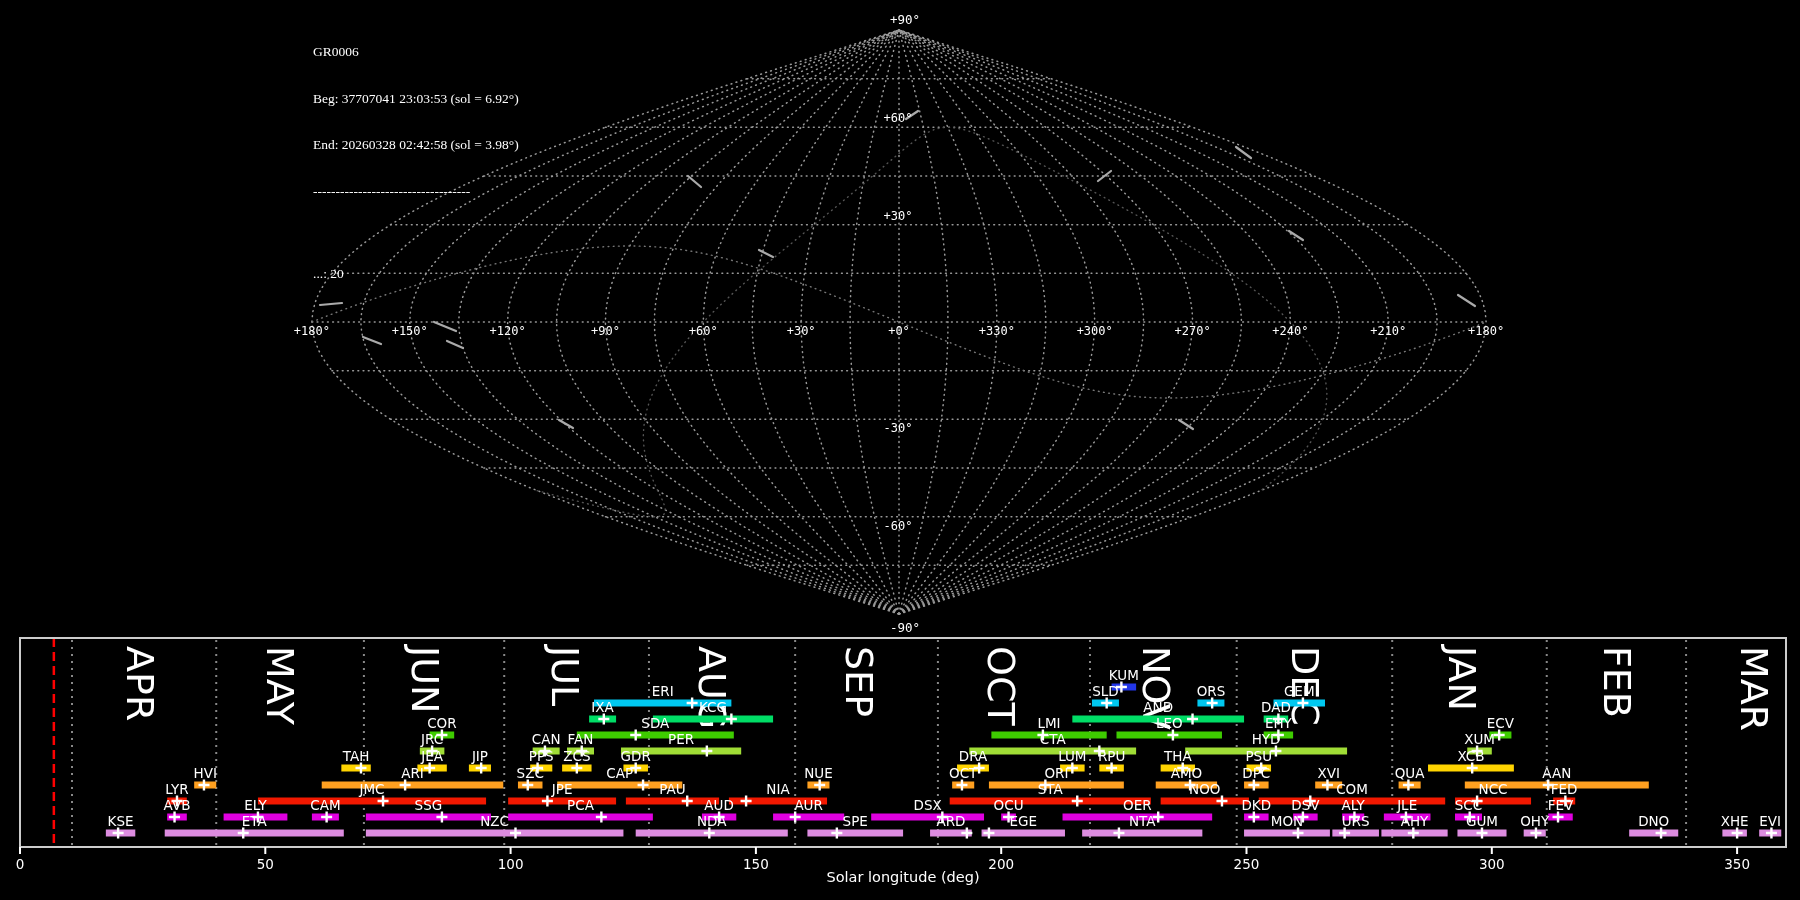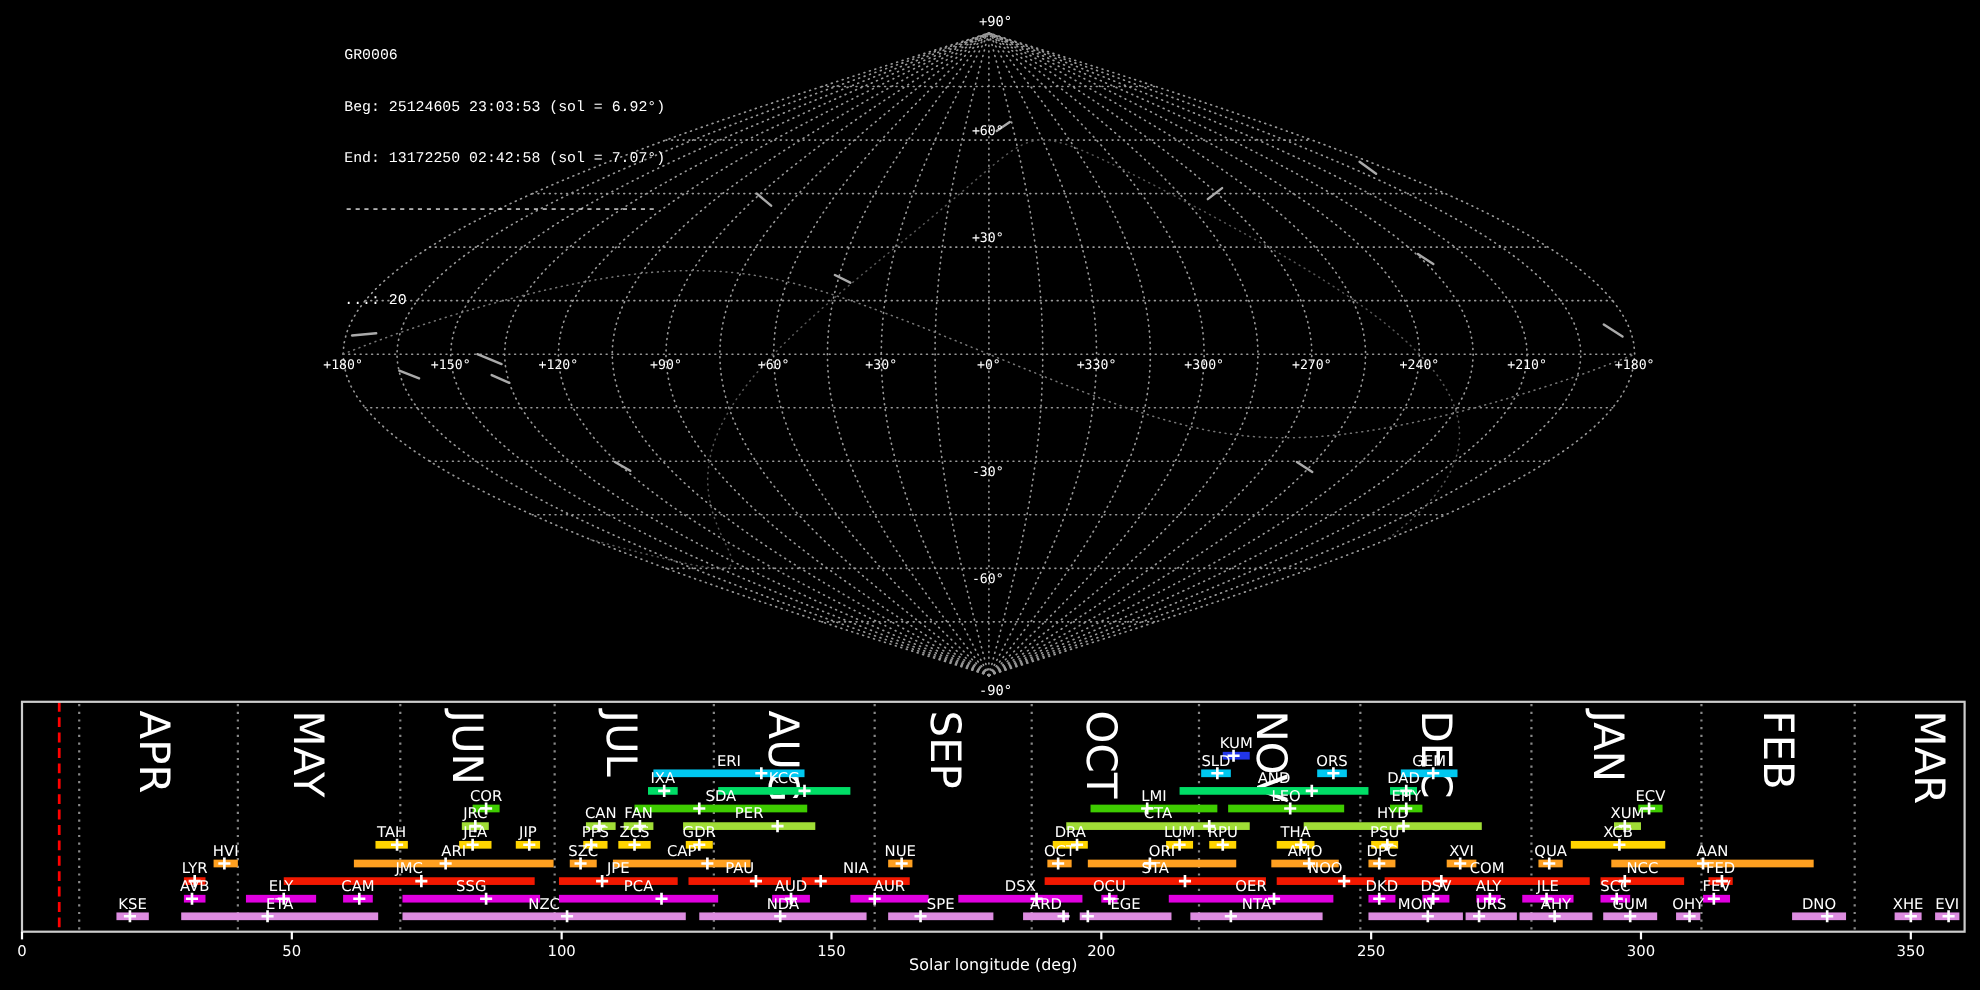--- a/index.html
+++ b/index.html
@@ -1,20 +1,20 @@
 <!DOCTYPE html>
 <html><head>
 <meta charset="utf-8">
 <style>
   html,body{margin:0;padding:0;background:#000;}
   #stage{position:relative;width:1800px;height:900px;background:#000;overflow:hidden;
          font-family:"DejaVu Sans",sans-serif;}
   #plot{position:absolute;left:0;top:0;}
   #header{position:absolute;left:313px;top:13px;color:#fff;
-          font-family:Liberation Mono, monospace;font-size:13.5px;line-height:15.5px;
+          font-family:Liberation Serif, serif;font-size:13.5px;line-height:15.5px;
           white-space:pre;}
   text{fill:#fff;font-family:"DejaVu Sans",sans-serif;}
   .mono{font-family:"DejaVu Sans Mono",monospace;}
 </style>
 </head>
 <body>
 
 <div id="stage">
   <svg id="plot" width="1800" height="900" viewBox="0 0 1800 900">
     <g id="sky-map">
@@ -395,19 +395,19 @@
         <line x1="1491.8" y1="847" x2="1491.8" y2="854" stroke="#ffffff" stroke-width="2"></line>
         <text x="1491.8" y="869" font-size="13.5" fill="#ffffff" text-anchor="middle">300</text>
         <line x1="1737.1" y1="847" x2="1737.1" y2="854" stroke="#ffffff" stroke-width="2"></line>
         <text x="1737.1" y="869" font-size="13.5" fill="#ffffff" text-anchor="middle">350</text>
       </g>
     <text x="903" y="882" font-size="14.5" fill="#ffffff" text-anchor="middle">Solar longitude (deg)</text>
   </svg>
 
   <div id="header">
     <div>GR0006</div>
-    <div>Beg: 25124605 23:03:53 (sol = 6.92°)</div>
-    <div>End: 13172250 02:42:58 (sol = 7.07°)</div>
+    <div>Beg: 37707041 23:03:53 (sol = 6.92°)</div>
+    <div>End: 20260328 02:42:58 (sol = 3.98°)</div>
     <div>-----------------------------------</div>
     <div style="height:5px"></div>
     <div>...: 20</div>
   </div>
 </div>
 
 </body></html>

